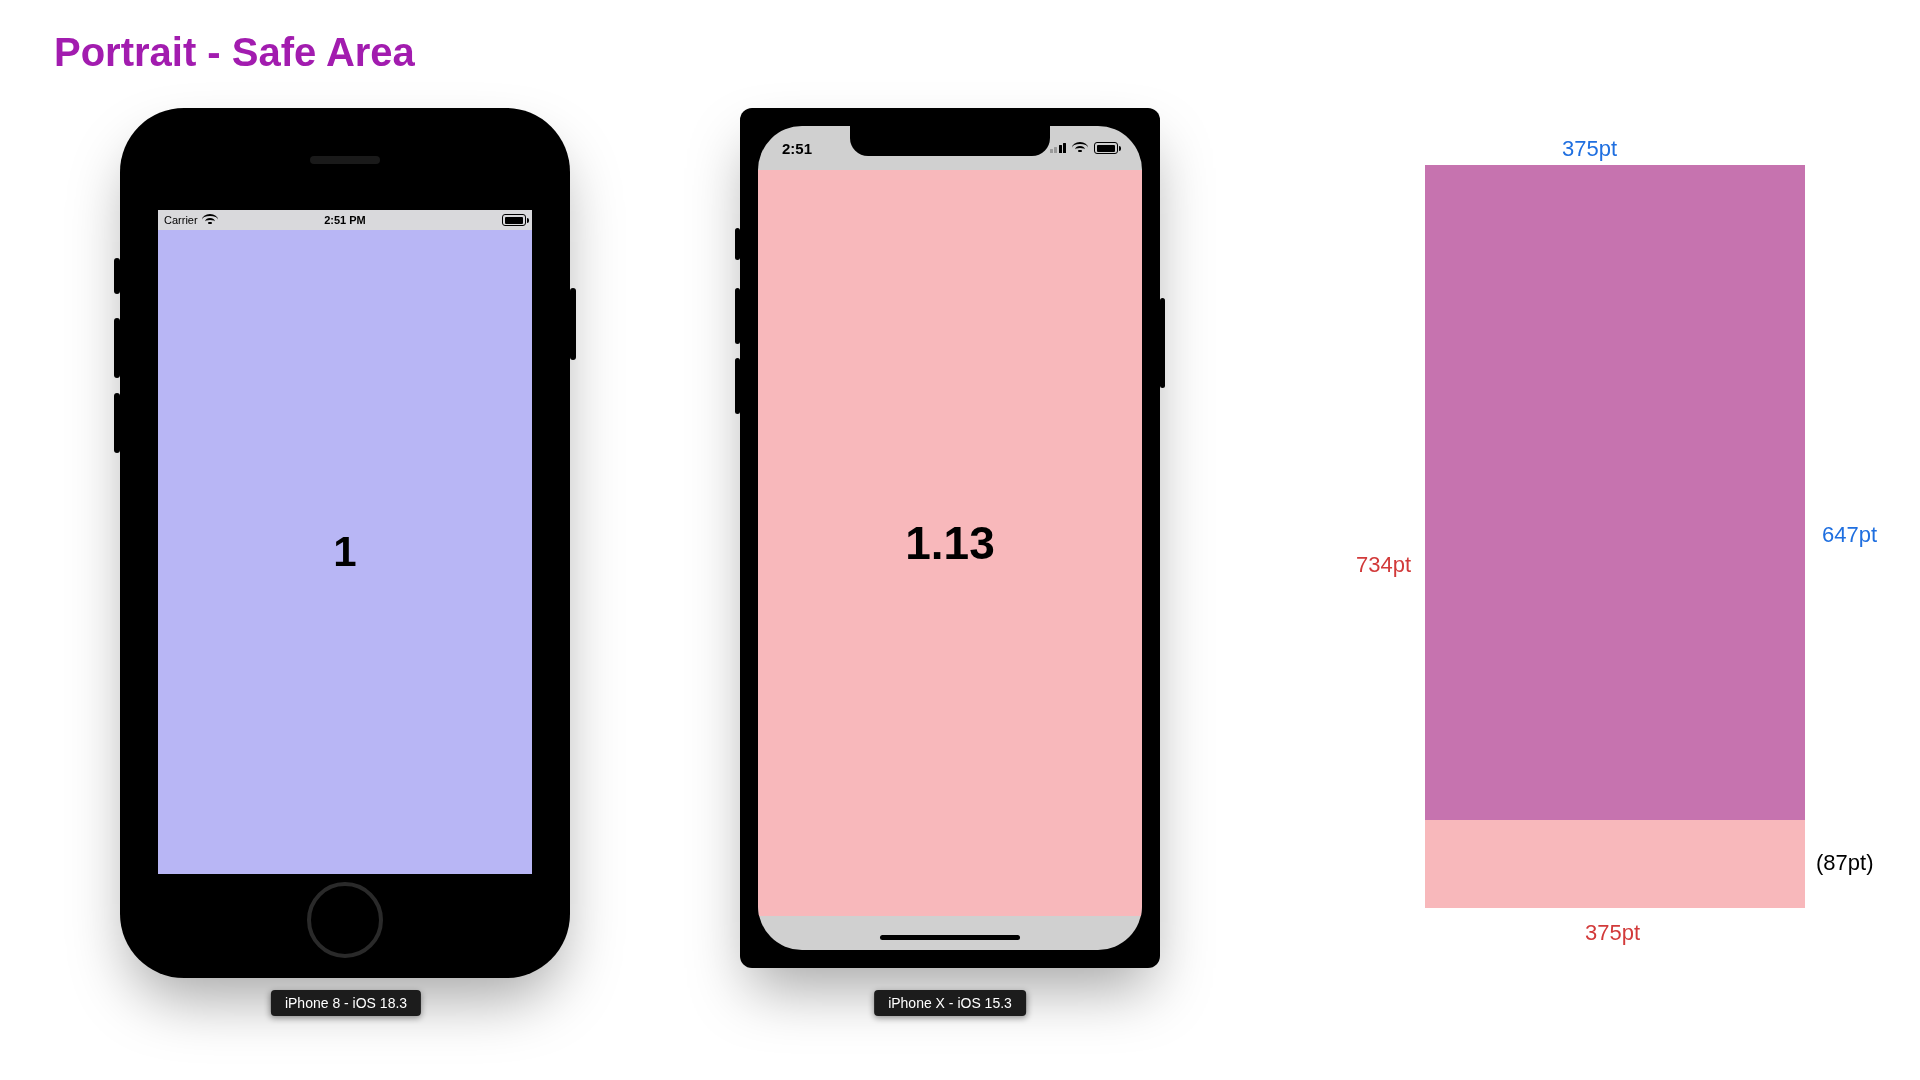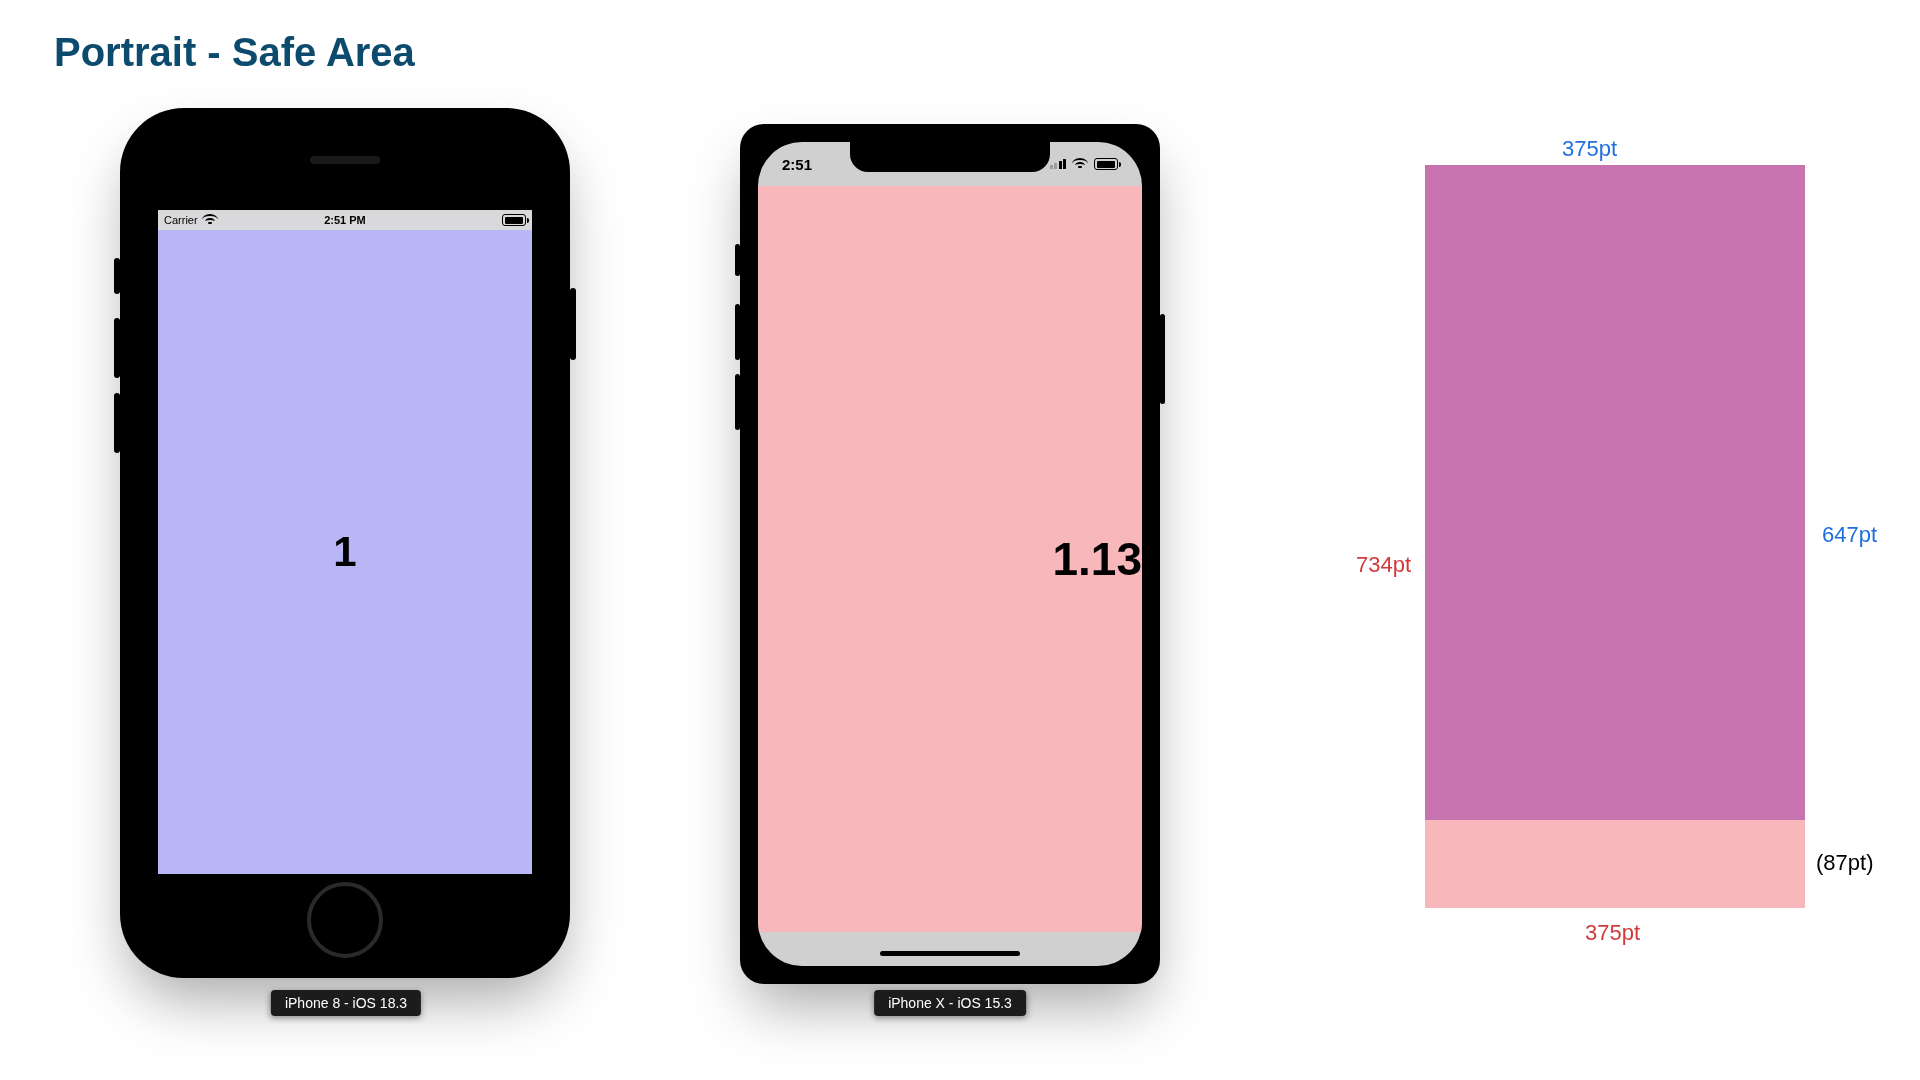--- a/index.html
+++ b/index.html
@@ -10,21 +10,21 @@
     height: 1080px;
     position: relative;
     overflow: hidden;
   }
   .title {
     position: absolute;
     top: 30px;
     left: 54px;
     font-size: 40px;
     font-weight: 600;
-    color: #0c4a6e;
+    color: #a21caf;
   }
 
   
   .iphone8 {
     position: absolute;
     top: 108px;
     left: 120px;
     width: 450px;
     height: 870px;
     background: #000000;
@@ -83,26 +83,26 @@
   
   .iphone8 .side-btn { position:absolute; background:#000; border-radius:3px; }
   .iphone8 .sb-mute { left:-6px; top:150px; width:6px; height:36px;}
   .iphone8 .sb-vol1 { left:-6px; top:210px; width:6px; height:60px;}
   .iphone8 .sb-vol2 { left:-6px; top:285px; width:6px; height:60px;}
   .iphone8 .sb-pwr  { right:-6px; top:180px; width:6px; height:72px;}
 
   
   .iphonex {
     position: absolute;
-    top: 124px;
+    top: 108px;
     left: 740px;
     width: 420px;
     height: 860px;
     background: #000000;
-    border-radius: 24px;
+    border-radius: 12px;
     box-shadow: 0 30px 60px -10px rgba(0,0,0,0.35);
   }
   .iphonex .screen {
     position:absolute;
     top:18px; left:18px; right:18px; bottom:18px;
     background:#d0d0d0;
     border-radius: 44px;
     overflow:hidden;
   }
   .iphonex .notch {
@@ -120,21 +120,21 @@
     display:flex; justify-content:space-between; align-items:center;
     padding: 0 24px;
     font-size:15px; font-weight:600;
     z-index: 2;
   }
   .iphonex .sb-right { display:flex; align-items:center; gap:6px; }
   .iphonex .safe-area {
     position:absolute;
     top:44px; left:0; right:0; bottom:34px;
     background:#f8b8bb;
-    display:flex; align-items:center; justify-content:flex-end;
+    display:flex; align-items:center; justify-content:center;
   }
   .iphonex .ratio {
     font-size: 46px;
     font-weight:700;
     color:#000;
   }
   .iphonex .home-indicator {
     position:absolute;
     bottom:10px; left:50%; transform:translateX(-50%);
     width:140px; height:5px; background:#000; border-radius:3px;

